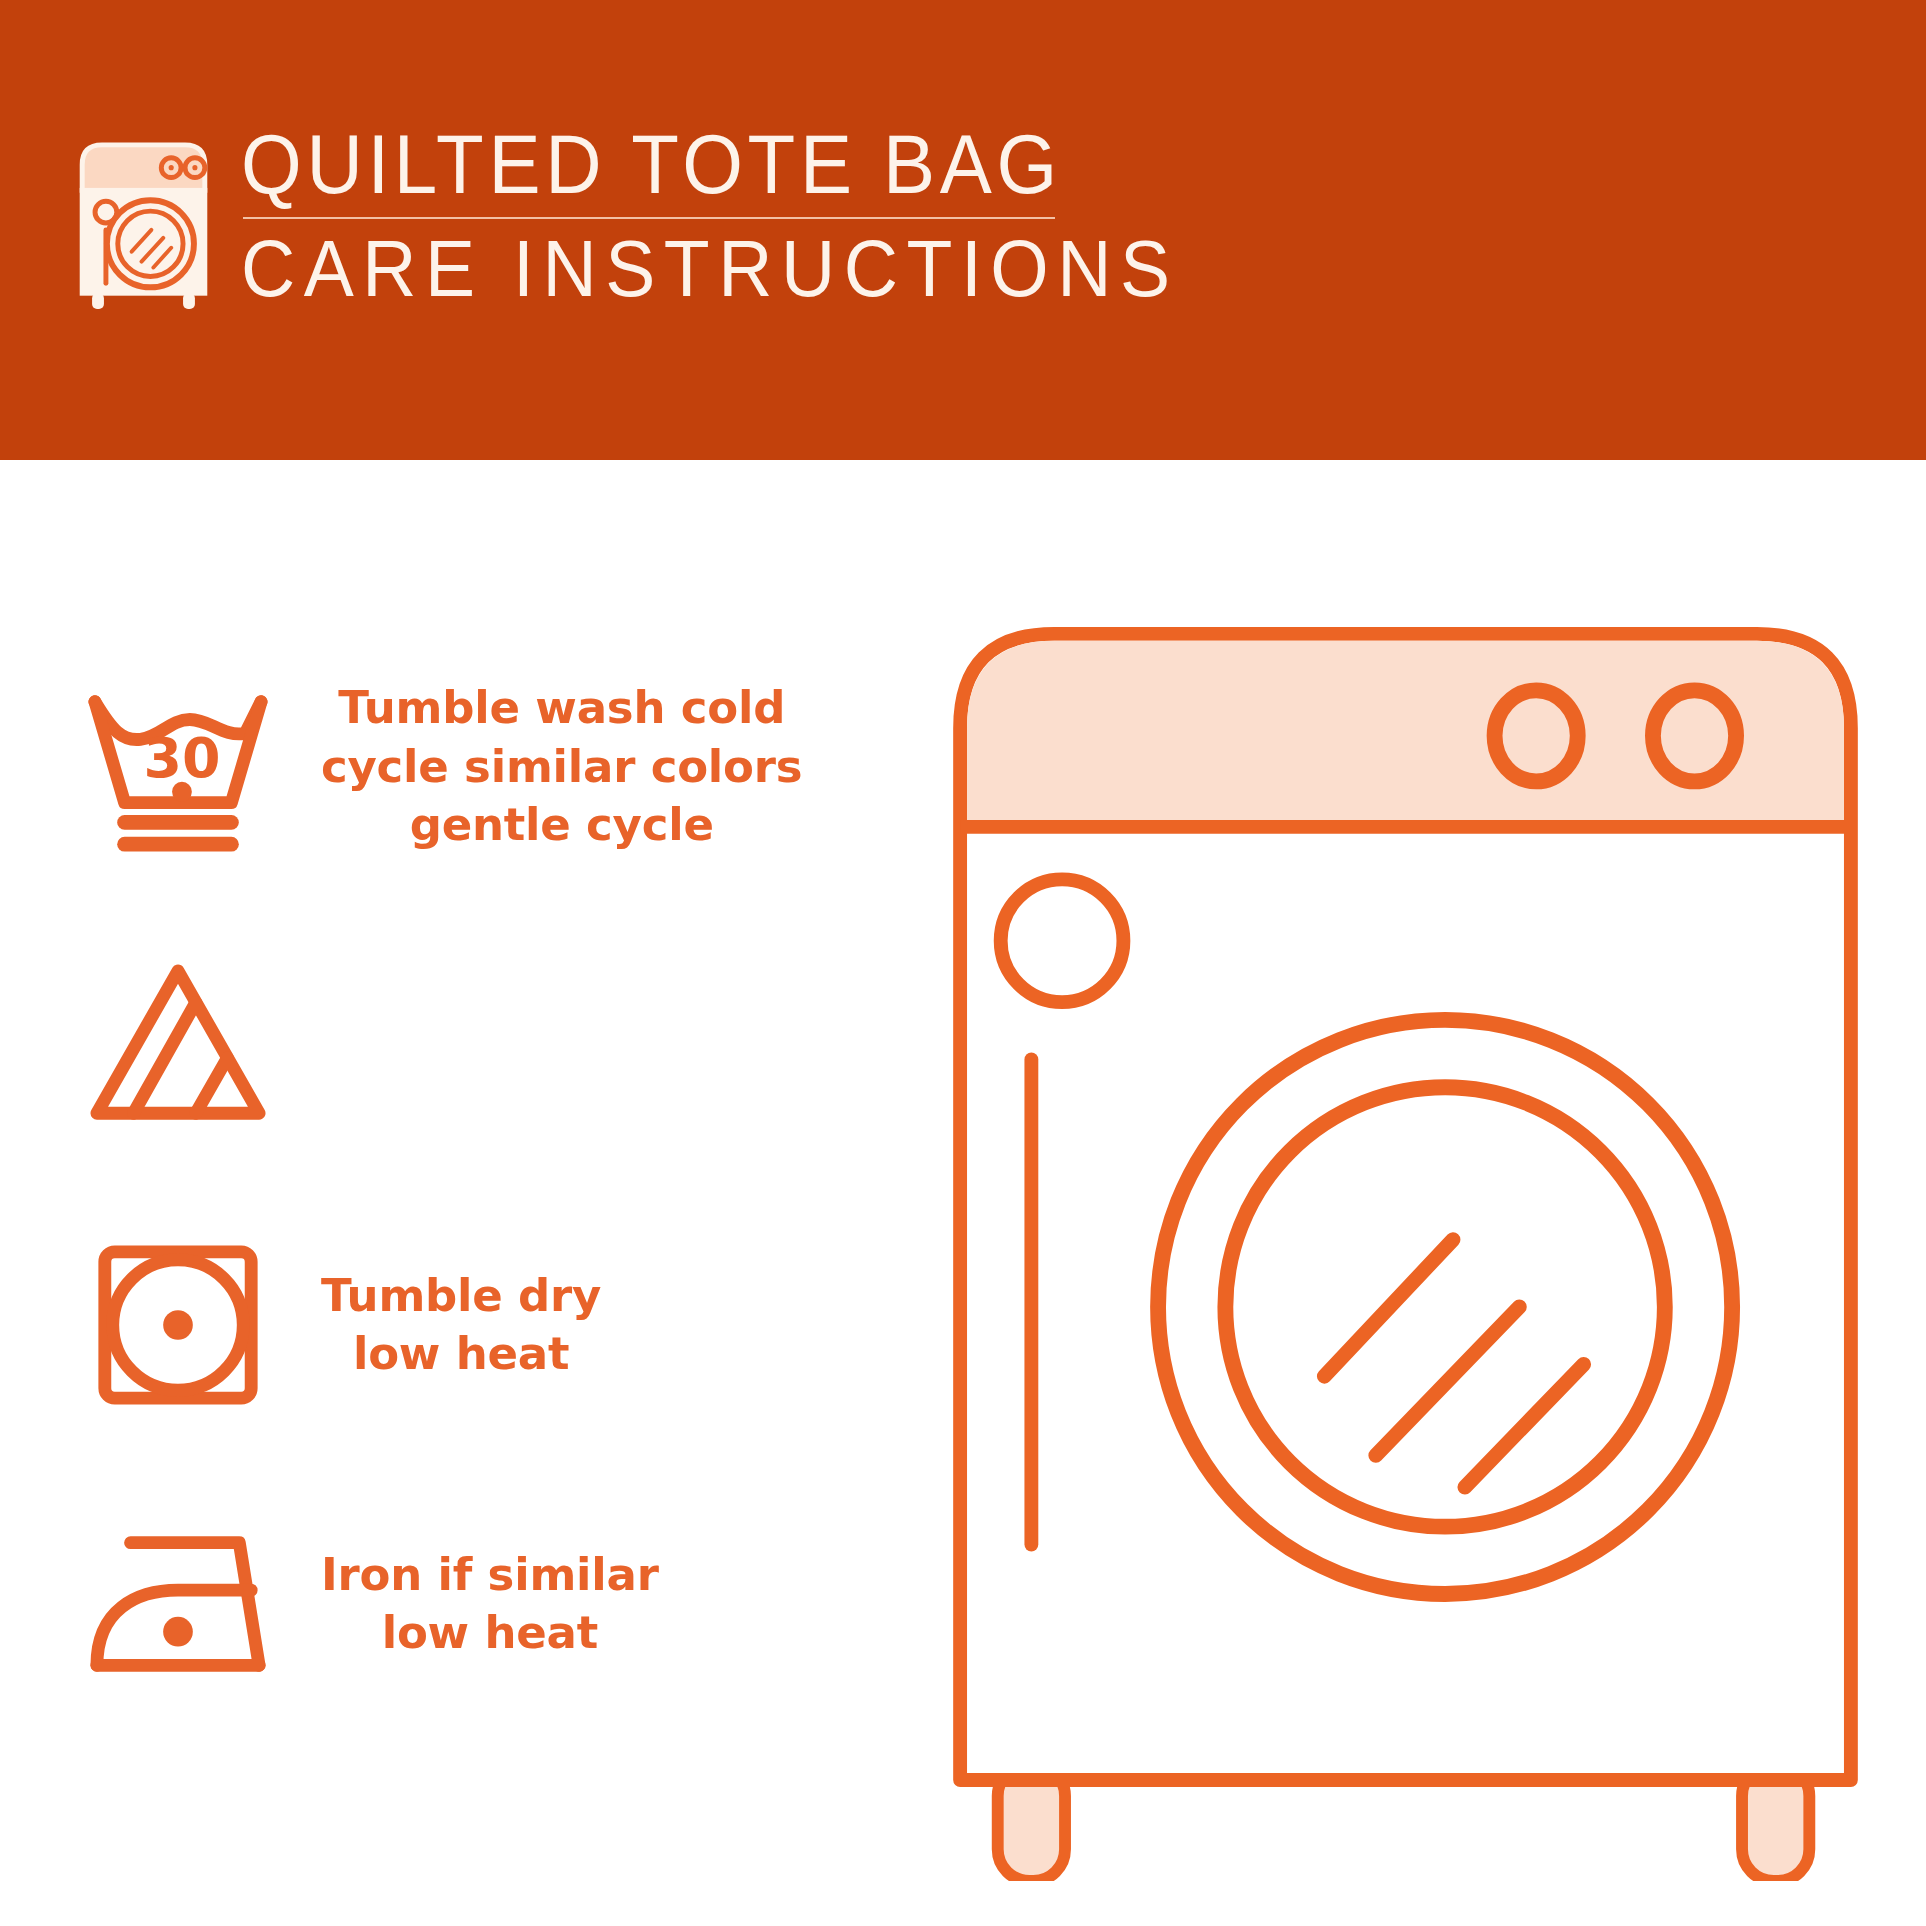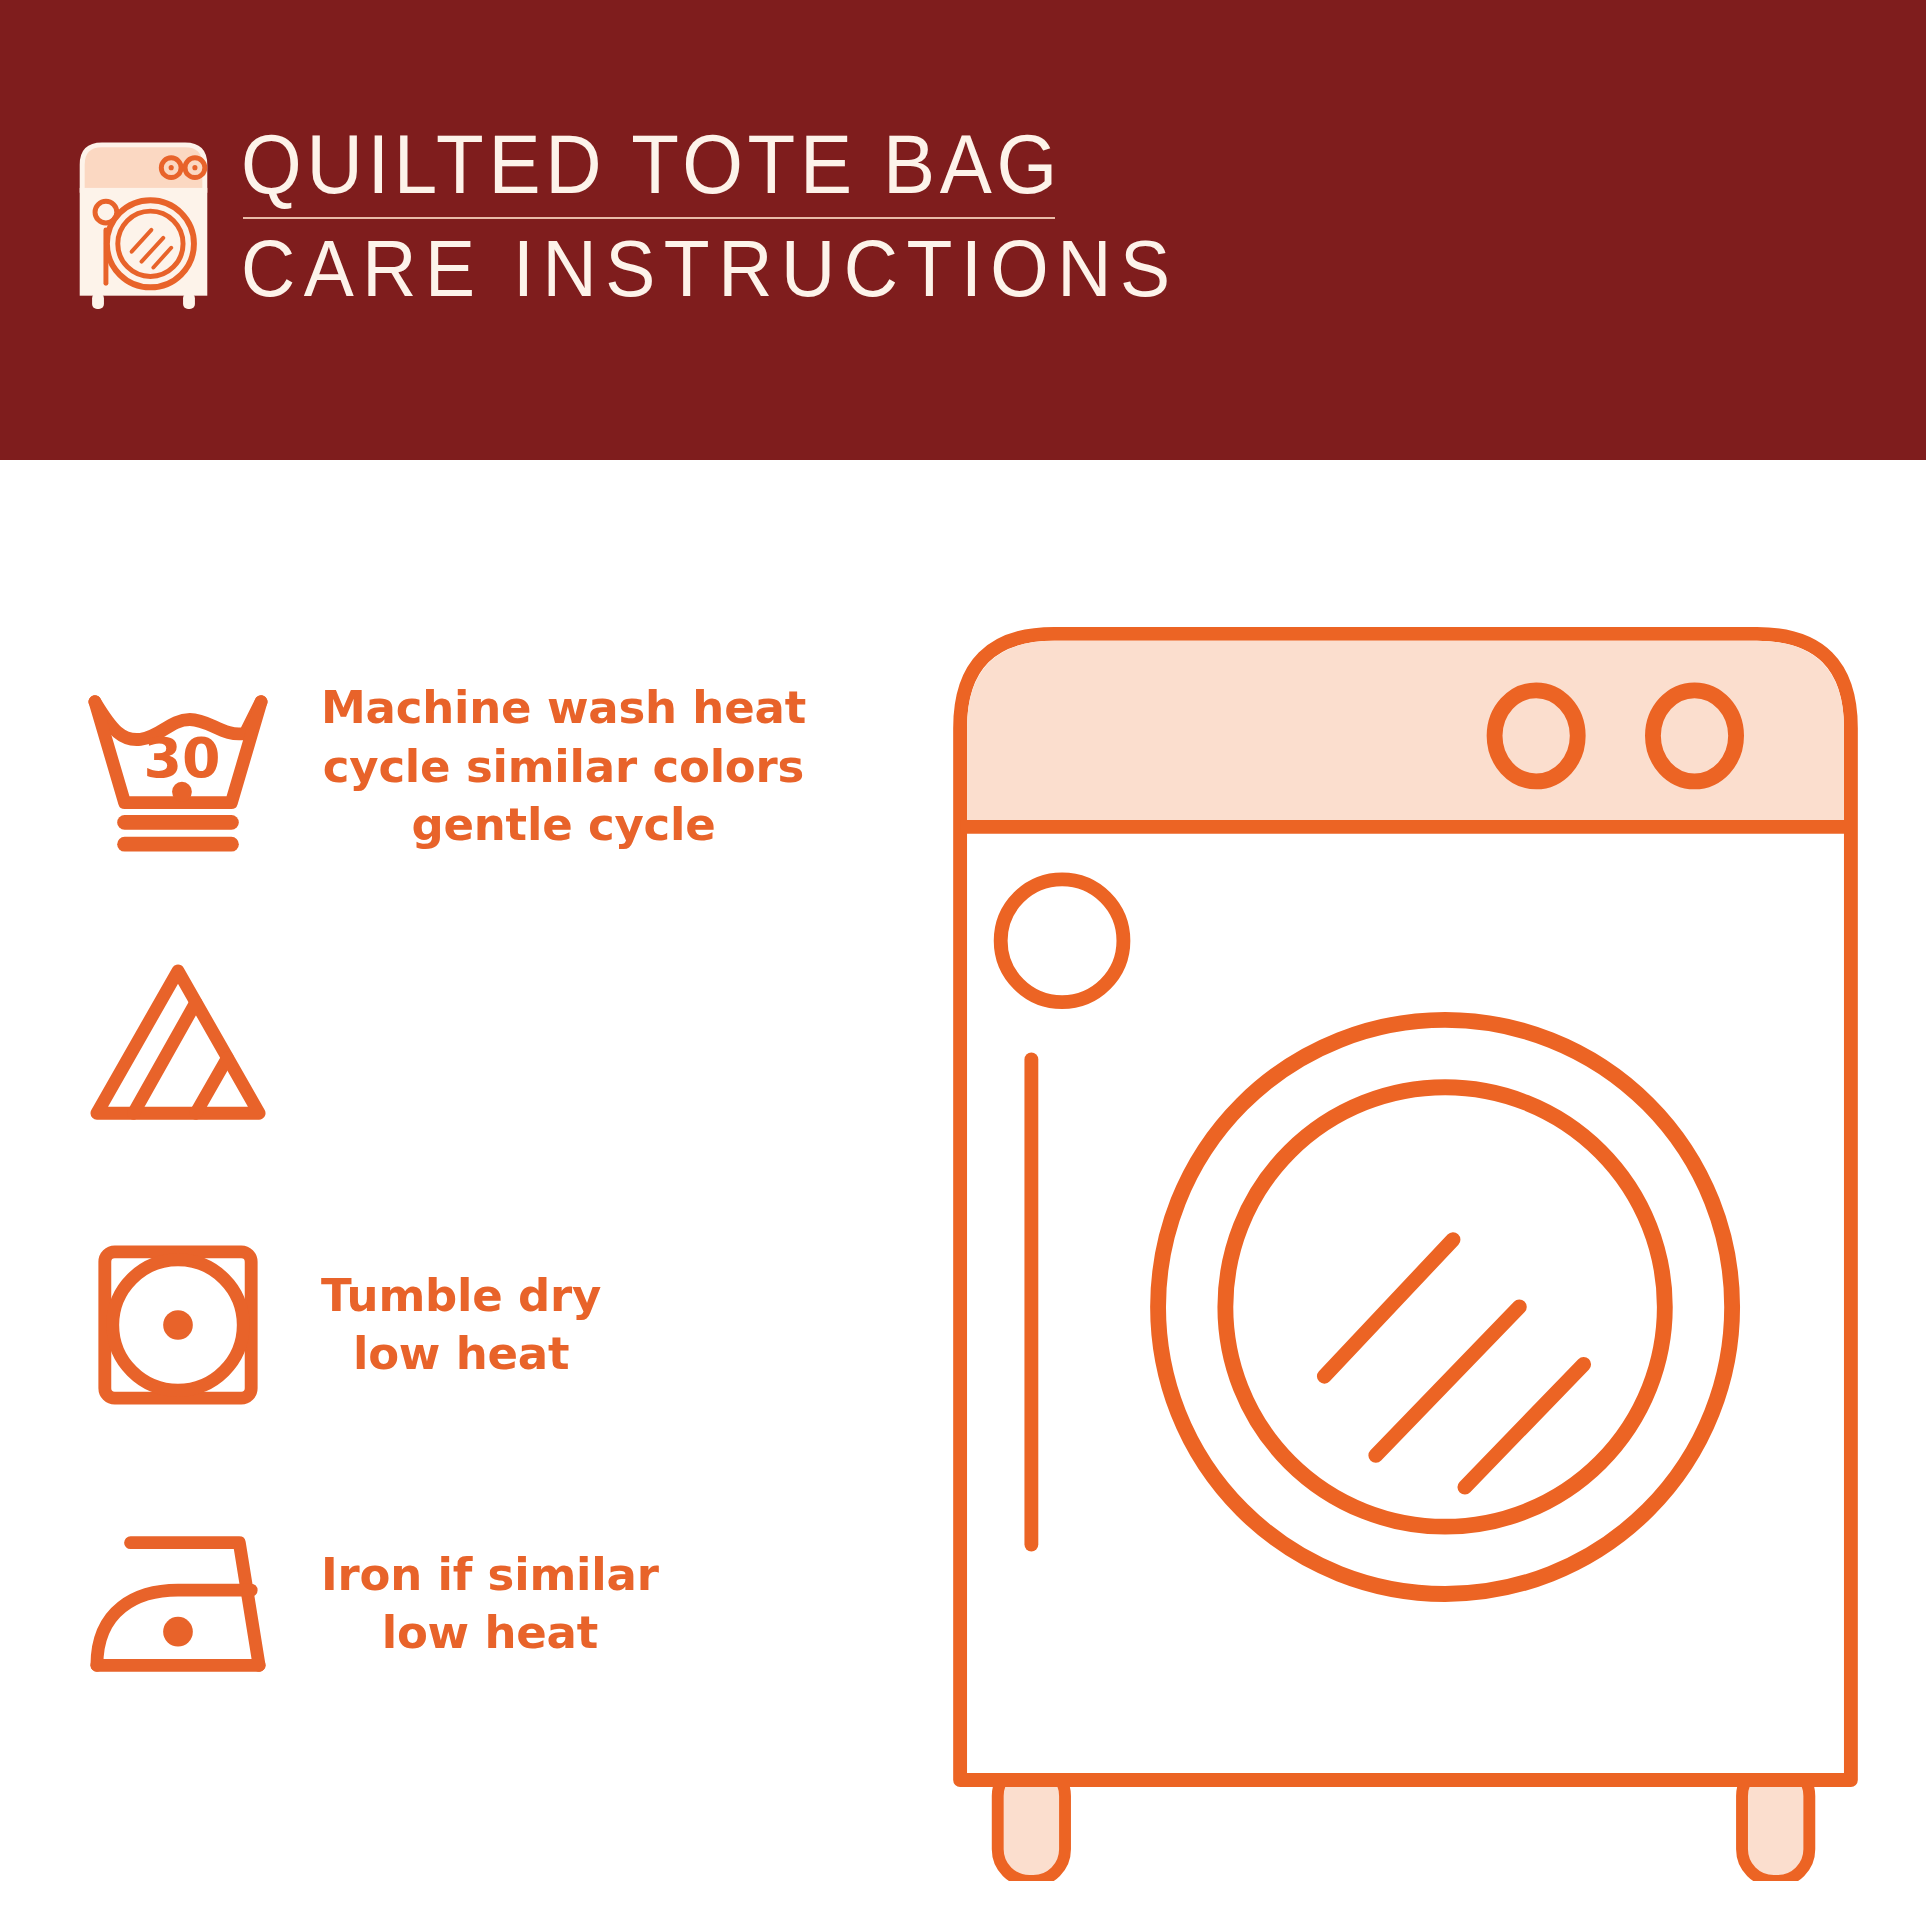--- a/index.html
+++ b/index.html
@@ -8,21 +8,21 @@
     background:#ffffff;
     font-family:"Liberation Sans", sans-serif;
     overflow:hidden;
     position:relative;
   }
   #page{position:absolute;inset:0;width:1927px;height:1927px;}
 
   
   .header{
     position:absolute;left:0;top:0;width:1927px;height:460px;
-    background:#7f1d1d;
+    background:#c2410c;
   }
   .header-inner{
     position:absolute;left:74px;top:127px;
     display:flex;align-items:flex-start;
   }
   .header-icon{width:139px;height:178px;flex:0 0 auto;margin-top:8px;}
   .header-text{margin-left:28px;}
   .title-main{
     color:#FDF3EA;
     font-size:83px;
@@ -138,21 +138,21 @@
             <path d="M16 24 L46 126 L154 126 L184 24"></path>
 
             <line x1="46" y1="146" x2="154" y2="146" stroke-width="15"></line>
             <line x1="46" y1="168" x2="154" y2="168" stroke-width="15"></line>
           </g>
           <text x="104" y="100" text-anchor="middle" font-family="DejaVu Sans, sans-serif" font-size="56" font-weight="700" fill="#E8632A">30</text>
           <circle cx="104" cy="115" r="10" fill="#E8632A"></circle>
         </svg>
       </div>
       <div class="care-text">
-        <span class="ln">Machine wash heat</span>
+        <span class="ln">Tumble wash cold</span>
         <span class="ln">cycle similar colors</span>
         <span class="ln">gentle cycle</span>
       </div>
     </div>
 
     <div class="care-row">
       <div class="care-sym">
         <svg viewBox="0 0 200 180" width="198" height="178">
           <g fill="none" stroke="#E8632A" stroke-width="13" stroke-linecap="round" stroke-linejoin="round">
             <path d="M100 14 L182 158 L18 158 Z"></path>

